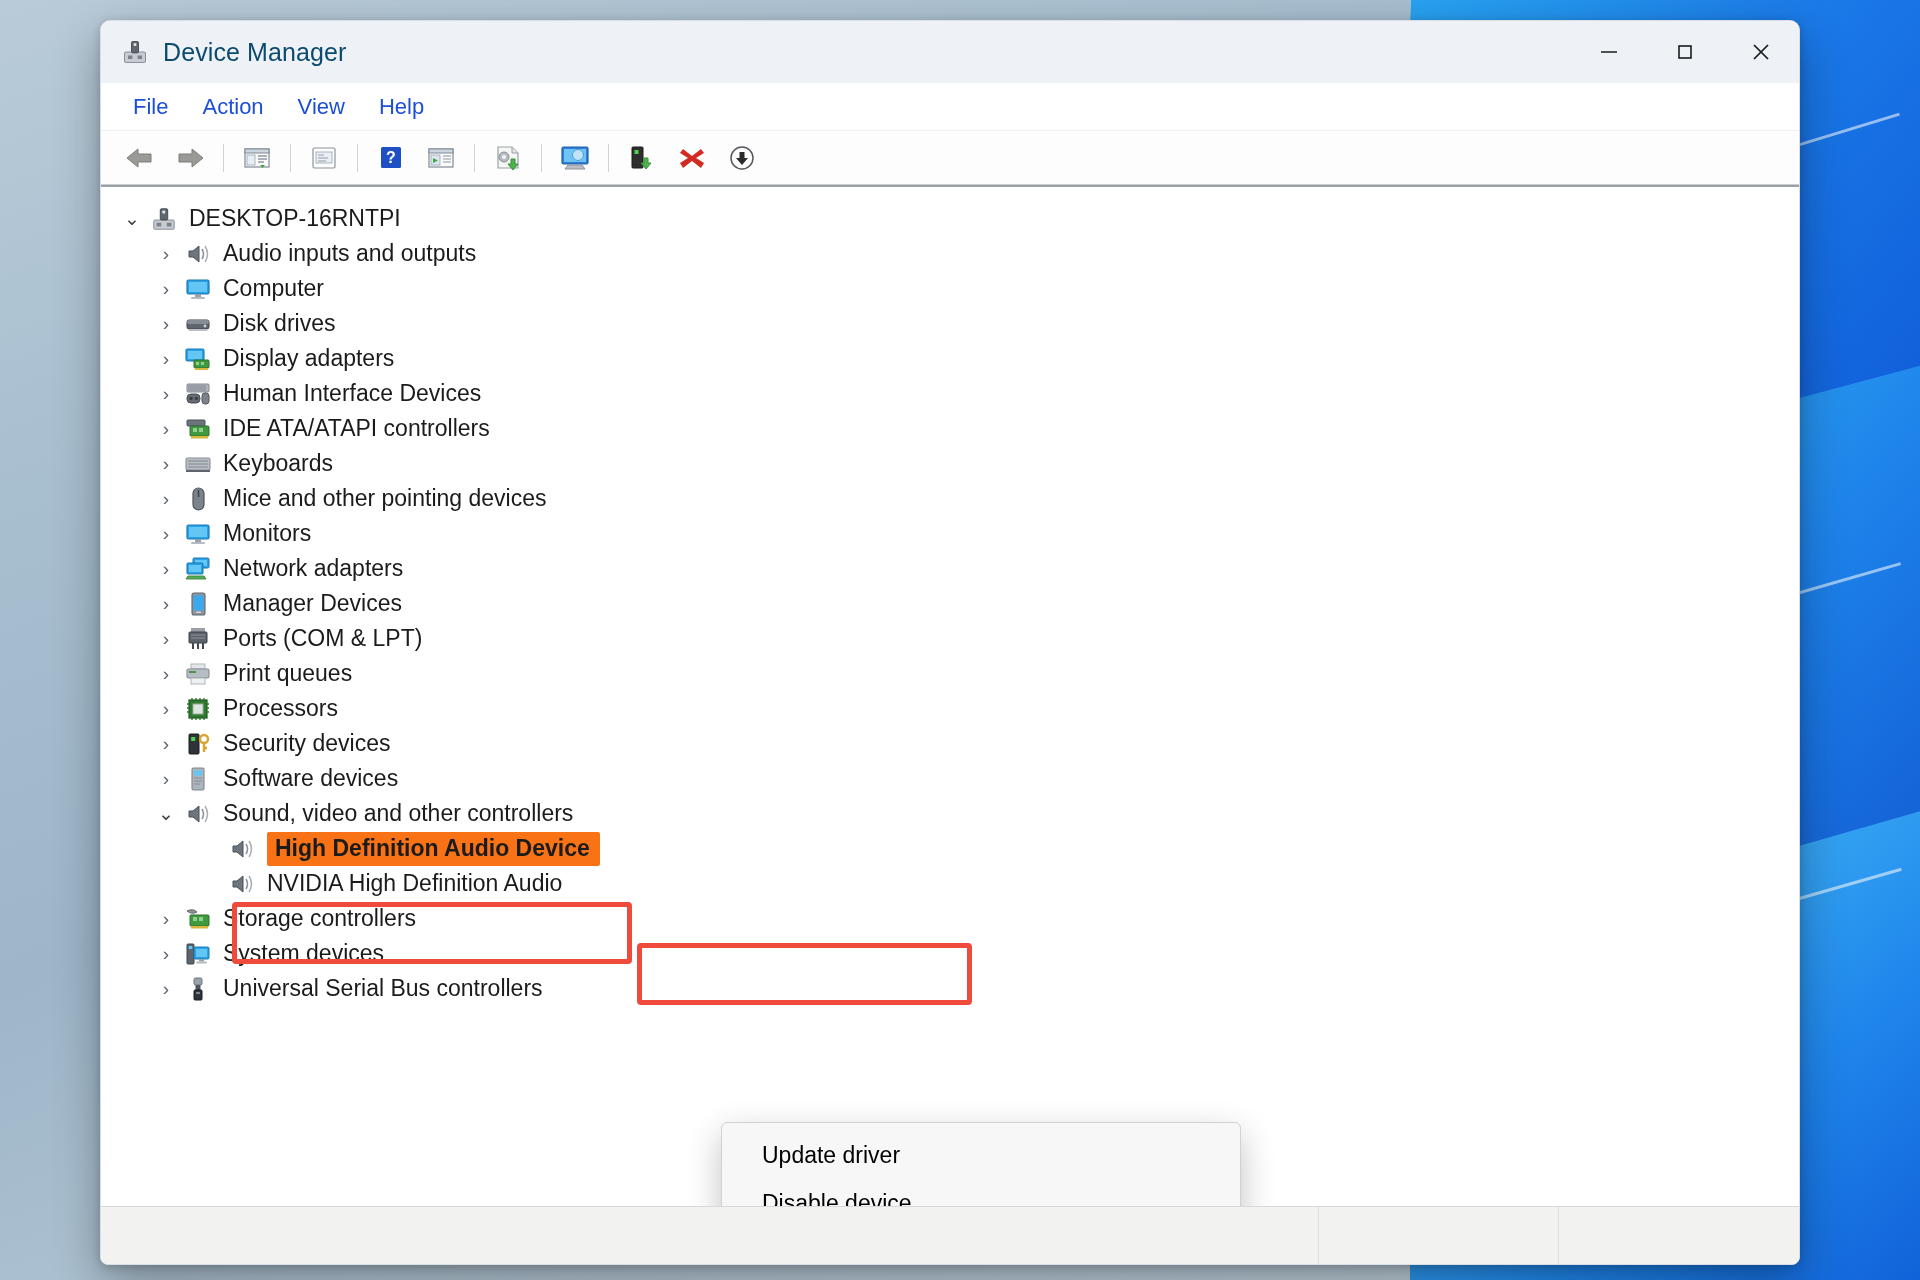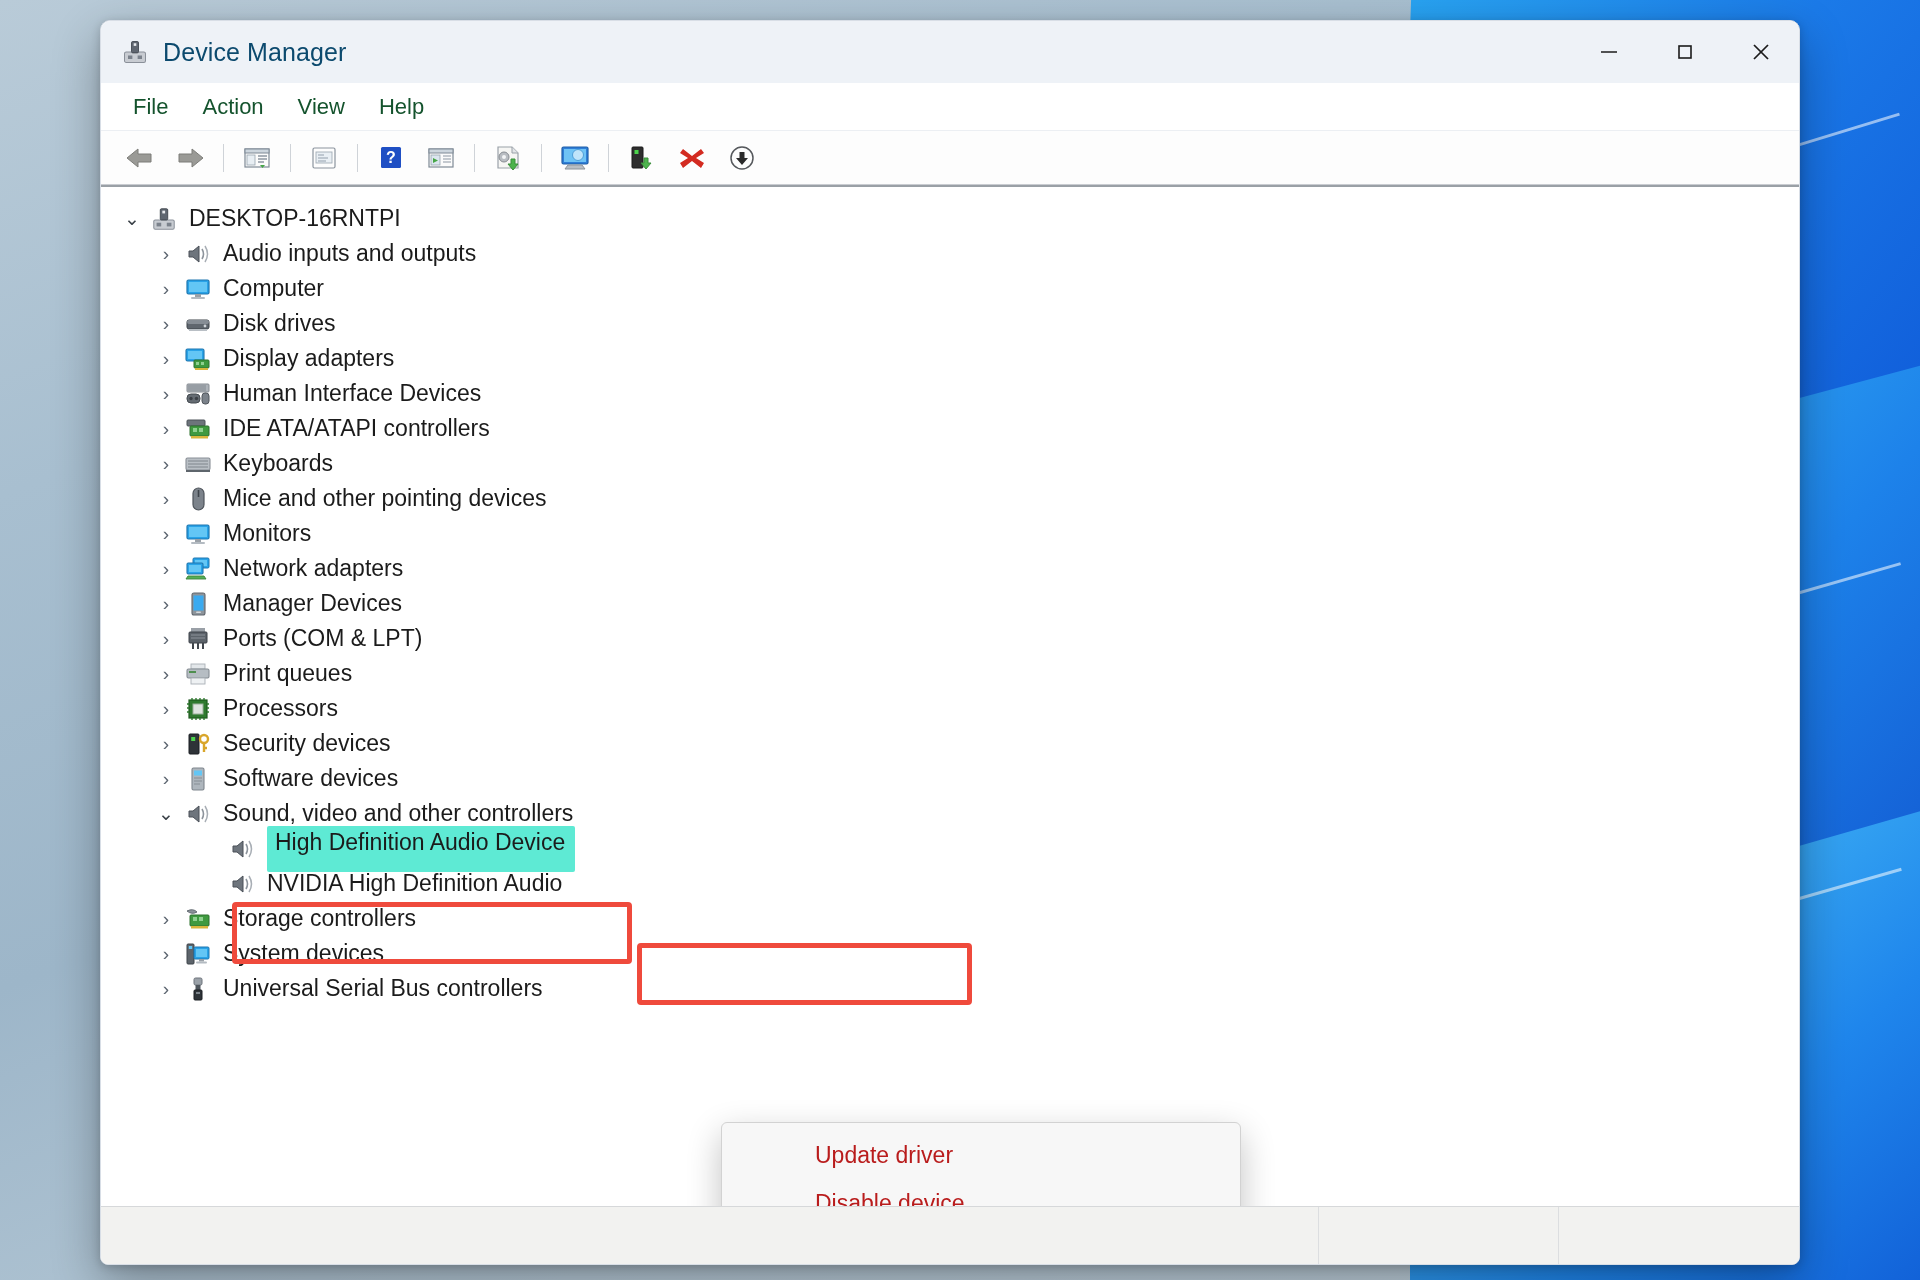--- a/index.html
+++ b/index.html
@@ -75,21 +75,21 @@
     color: #1b1b1b;
   }
 
   
   #menubar {
     height: 48px; background: #ffffff; display: flex; align-items: center;
     padding-left: 18px; flex: 0 0 48px;
     border-bottom: 1px solid #eceff3;
   }
   .menu-item {
-    font-size: 22px; color: #14532d; padding: 4px 14px; margin-right: 6px;
+    font-size: 22px; color: #1d4ed8; padding: 4px 14px; margin-right: 6px;
     border-radius: 4px;
   }
 
   
   #toolbar {
     height: 54px; background: #fdfdfd; display: flex; align-items: center;
     padding-left: 14px; flex: 0 0 54px;
     border-bottom: 1px solid #c9ccd1;
   }
   .tb-btn {
@@ -112,21 +112,21 @@
     width: 34px; text-align: center; color: #5c6570; font-size: 19px;
     flex: 0 0 34px; line-height: 1;
   }
   .twisty.open { color: #3a4148; }
   .twisty.blank { visibility: hidden; }
   .node-icon { width: 30px; height: 26px; flex: 0 0 30px; margin-right: 10px; display:block; }
   .lvl0 { padding-left: 14px; }
   .lvl1 { padding-left: 48px; }
   .lvl2 { padding-left: 92px; }
   .row-selected .label-box {
-    background: #5eead4; padding: 3px 10px 16px 8px; border-radius: 2px;
+    background: #f97316; padding: 3px 10px 4px 8px; border-radius: 2px; font-weight: bold;
   }
 
   
   #statusbar {
     height: 58px; background: #f2f2f0; flex: 0 0 58px;
     border-top: 1px solid #d6d8da;
     display: flex; align-items: center;
   }
   .status-cell { height: 58px; border-right: 1px solid #dcdee0; }
 
@@ -135,21 +135,21 @@
     position: absolute; left: 620px; top: 935px;
     width: 520px; background: #f7f7f7;
     border: 1px solid #d2d2d2;
     border-radius: 6px;
     box-shadow: 0 12px 34px rgba(0,0,0,.24);
     padding: 8px 0 10px 0;
     z-index: 40;
   }
   .ctx-item {
     height: 48px; display: flex; align-items: center;
-    padding-left: 93px; font-size: 23px; color: #b91c1c;
+    padding-left: 40px; font-size: 23px; color: #000000;
   }
 
   
   .annot {
     position: absolute; border: 5px solid #ef4a3c; border-radius: 4px;
     pointer-events: none; z-index: 60;
   }
   #annot-device { left: 232px; top: 902px; width: 400px; height: 62px; }
   #annot-update { left: 637px; top: 943px; width: 335px; height: 62px; }
 </style>

